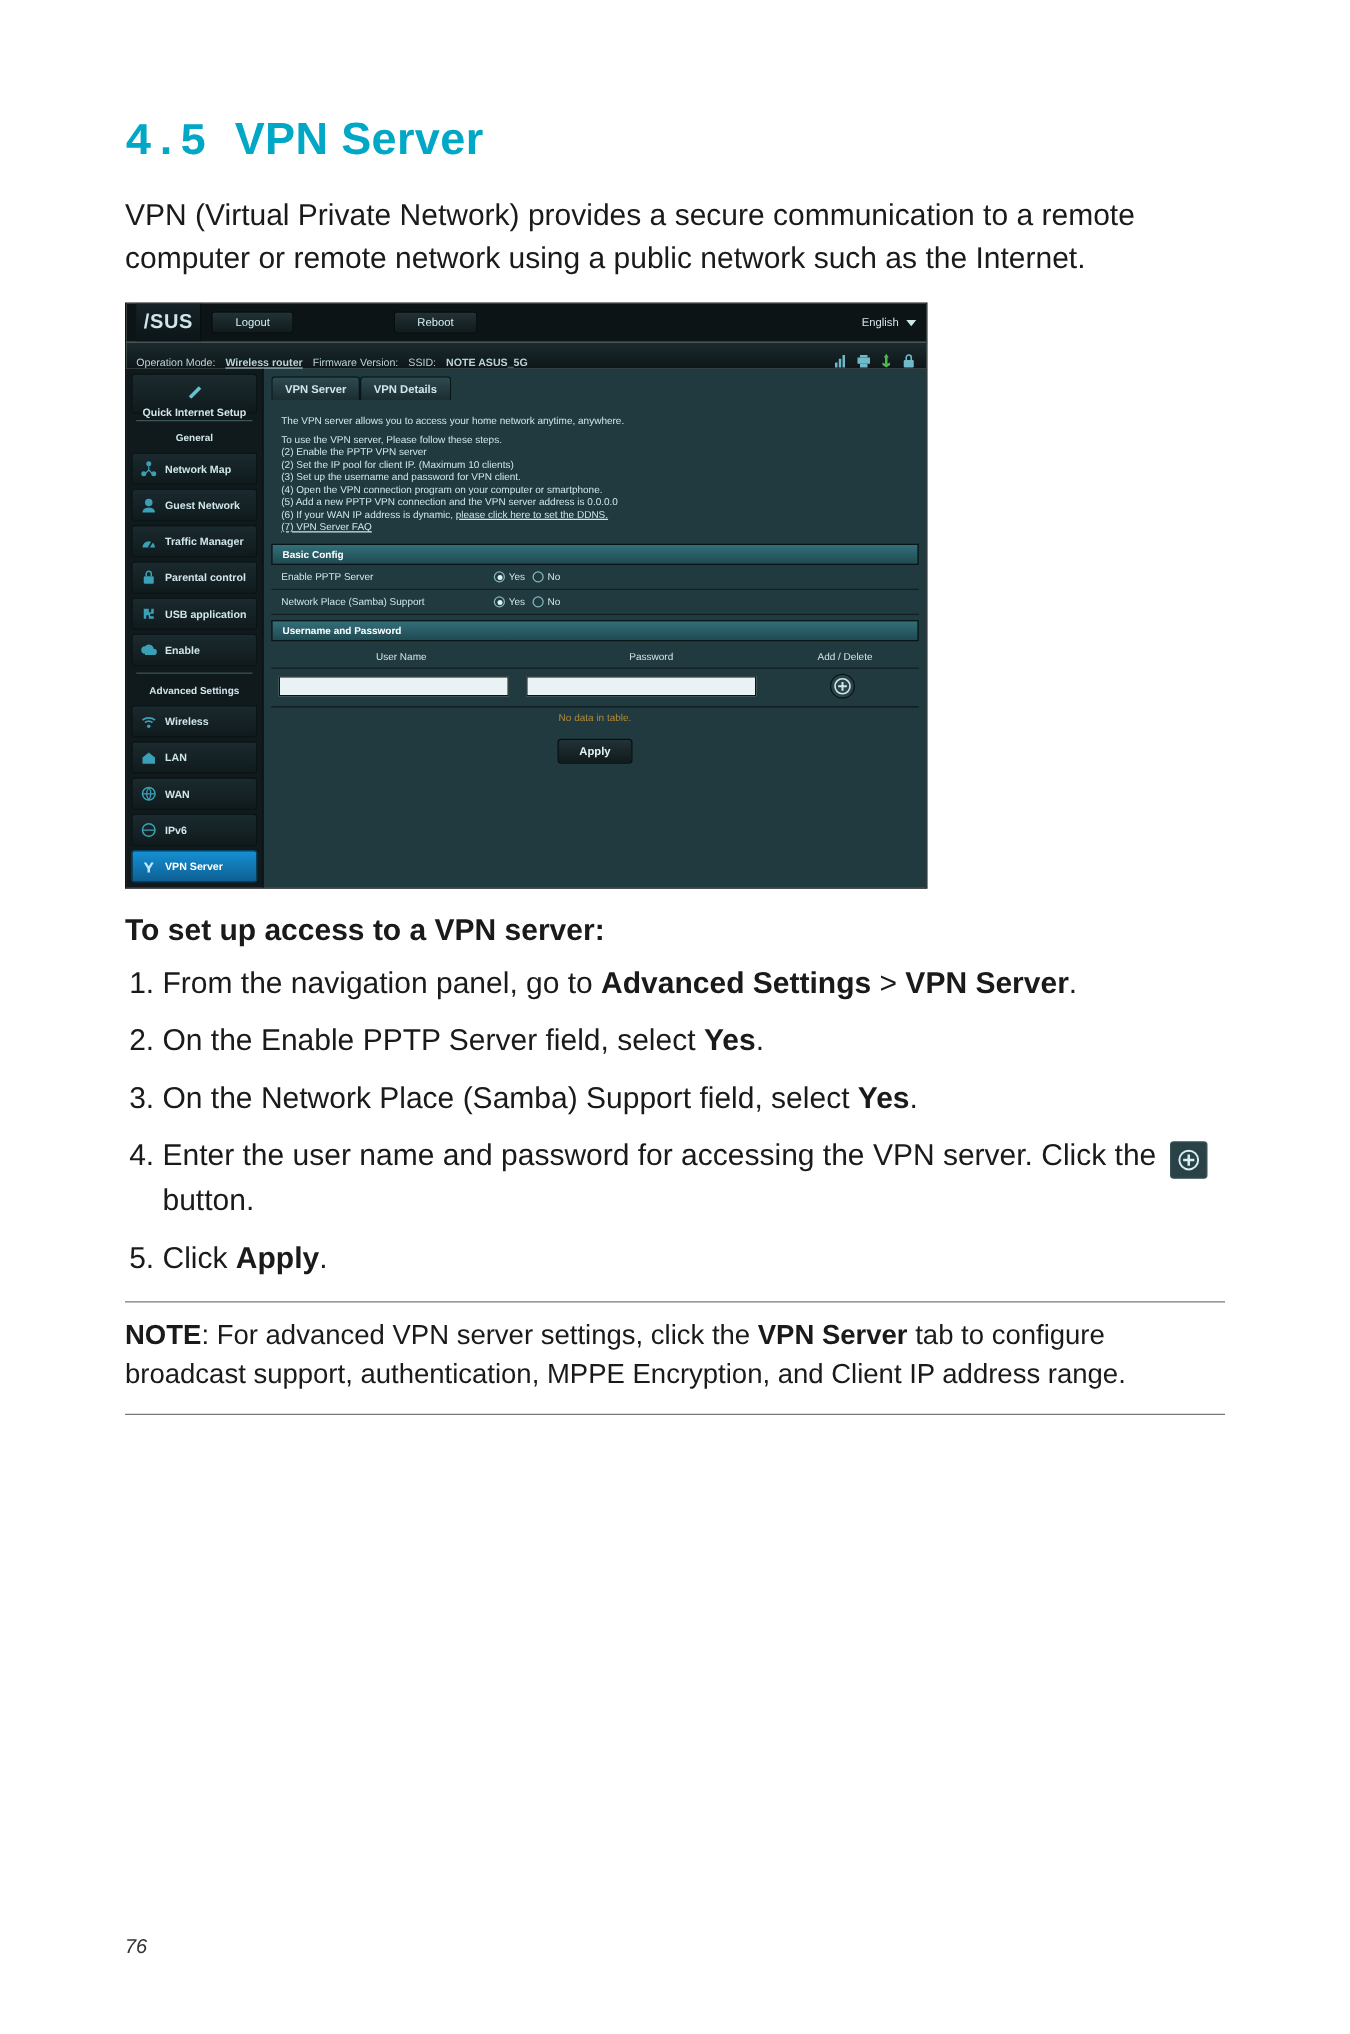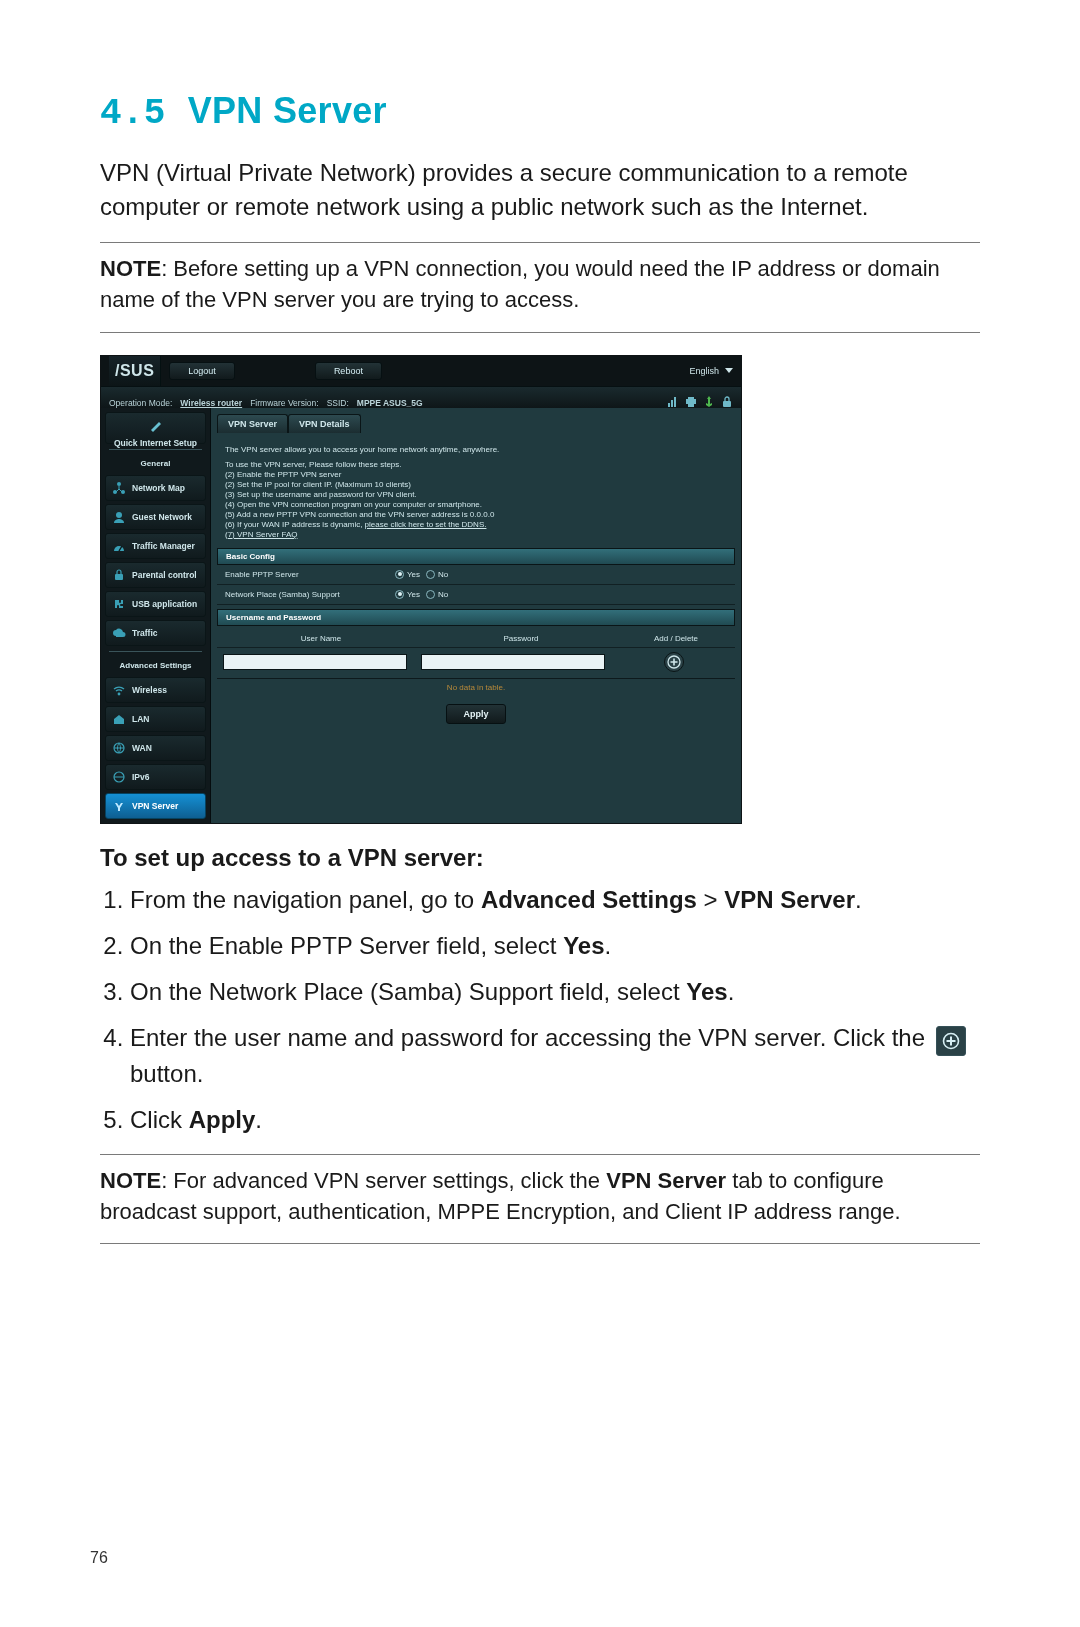--- a/index.html
+++ b/index.html
@@ -25,21 +25,21 @@
   h2.sect-title .num{margin-right:22px;font-family:Liberation Mono, monospace;}
   p.body{font-size:24px;line-height:1.42;margin:0 0 18px;}
   .note-block{border-top:1.5px solid var(--rule);border-bottom:1.5px solid var(--rule);
               padding:4px 0 10px;margin:6px 0 22px;}
   .note-block p{font-size:22px;line-height:1.42;margin:6px 0;}
   .note-block .note-label{font-weight:700;}
   .instr-head{font-size:24px;font-weight:700;margin:16px 0 10px;}
   ol.steps{font-size:24px;line-height:1.5;padding-left:30px;margin:4px 0 16px;}
   ol.steps li{margin:4px 0 10px;}
   ol.steps b{font-weight:700;}
-  .page-num{position:absolute;left:90px;bottom:60px;font-size:16px;color:#333;}
+  .page-num{position:absolute;left:100px;bottom:60px;font-size:16px;color:#333;font-style:italic;}
   .inline-icon{display:inline-flex;vertical-align:middle;width:28px;height:28px;
                background:#2a4146;border:1px solid #355057;border-radius:3px;
                align-items:center;justify-content:center;margin:0 4px -4px;}
   .inline-icon svg{width:18px;height:18px;}
 
   
   .shot-wrap{width:640px;margin:6px 0 20px;display:block;}
   .shot{width:100%;border:1px solid #0e1315;font-family:Arial,sans-serif;color:var(--shot-text);}
   .shot *{box-sizing:border-box;}
   .shot .topbar{height:30px;background:#0d1416;display:flex;align-items:center;
@@ -117,25 +117,20 @@
 <body>
 
 <div class="page">
 
   <h2 class="sect-title">
     <span class="num">4.5</span><span>VPN Server</span>
   </h2>
 
   <p class="body">VPN (Virtual Private Network) provides a secure communication to a remote computer or remote network using a public network such as the Internet.</p>
 
-  <div class="note-block">
-    <p>
-      <span class="note-label">NOTE</span><span>:  Before setting up a VPN connection, you would need the IP address or domain name of the VPN server you are trying to access.</span>
-    </p>
-  </div>
 
   <div class="shot-wrap">
     <div class="shot">
       <div class="topbar">
         <div class="brand">/SUS</div>
         <div class="topbuttons">
           <div class="btn">Logout</div>
           <div class="btn">Reboot</div>
         </div>
         <div class="lang">
@@ -143,21 +138,21 @@
           <span class="chev"></span>
         </div>
       </div>
 
       <div class="statusbar">
         <div class="left">
           <span>Operation Mode:</span>
           <span style="text-decoration:underline;font-weight:700">Wireless router</span>
           <span>Firmware Version:</span>
           <span>SSID:</span>
-          <span class="ssid">MPPE  ASUS_5G</span>
+          <span class="ssid">NOTE  ASUS_5G</span>
         </div>
         <div class="status-icons">
           <span class="sic">
               <svg viewBox="0 0 12 12">
                 <path fill="#6fb9c8" d="M1 11h2V7H1zm3 0h2V4H4zm3 0h2V1H7z"></path>
               </svg>
             </span>
           <span class="sic">
               <svg viewBox="0 0 12 12">
                 <rect x="1" y="3" width="10" height="5" fill="#6fb9c8"></rect>
@@ -238,21 +233,21 @@
                 </svg>
               </span>
             <span>USB application</span>
           </div>
           <div class="side-item">
             <span class="sicon">
                 <svg viewBox="0 0 14 14">
                   <path fill="#3aa0b6" d="M4 10a3 3 0 010-6 4 4 0 017 2 2.5 2.5 0 010 5H4z"></path>
                 </svg>
               </span>
-            <span>Traffic</span>
+            <span>Enable</span>
           </div>
           <div class="side-rule"></div>
           <div class="side-section">Advanced Settings</div>
 
           <div class="side-item">
             <span class="sicon">
                 <svg viewBox="0 0 14 14">
                   <path fill="none" stroke="#3aa0b6" stroke-width="1.4" d="M2 6a8 8 0 0110 0M4 8a5 5 0 016 0"></path>
                   <circle cx="7" cy="11" r="1.4" fill="#3aa0b6"></circle>
                 </svg>

